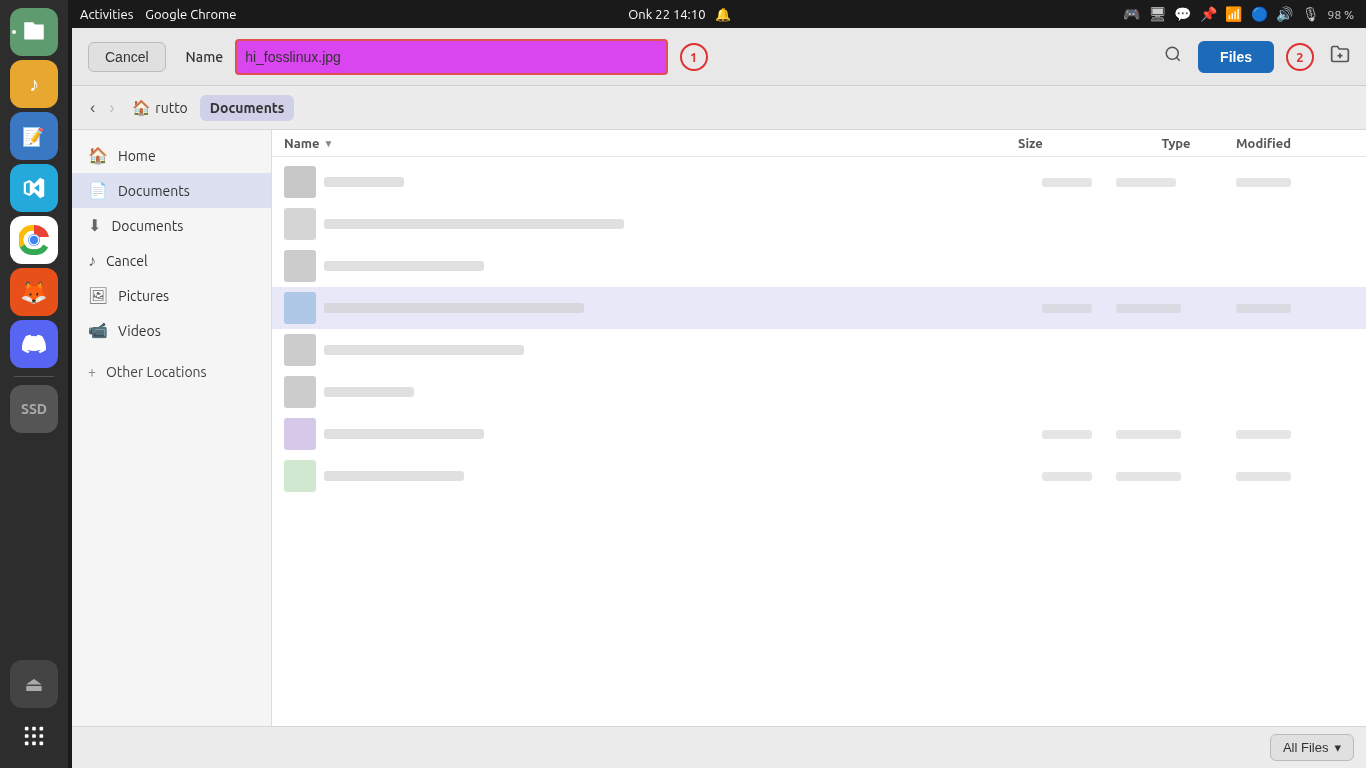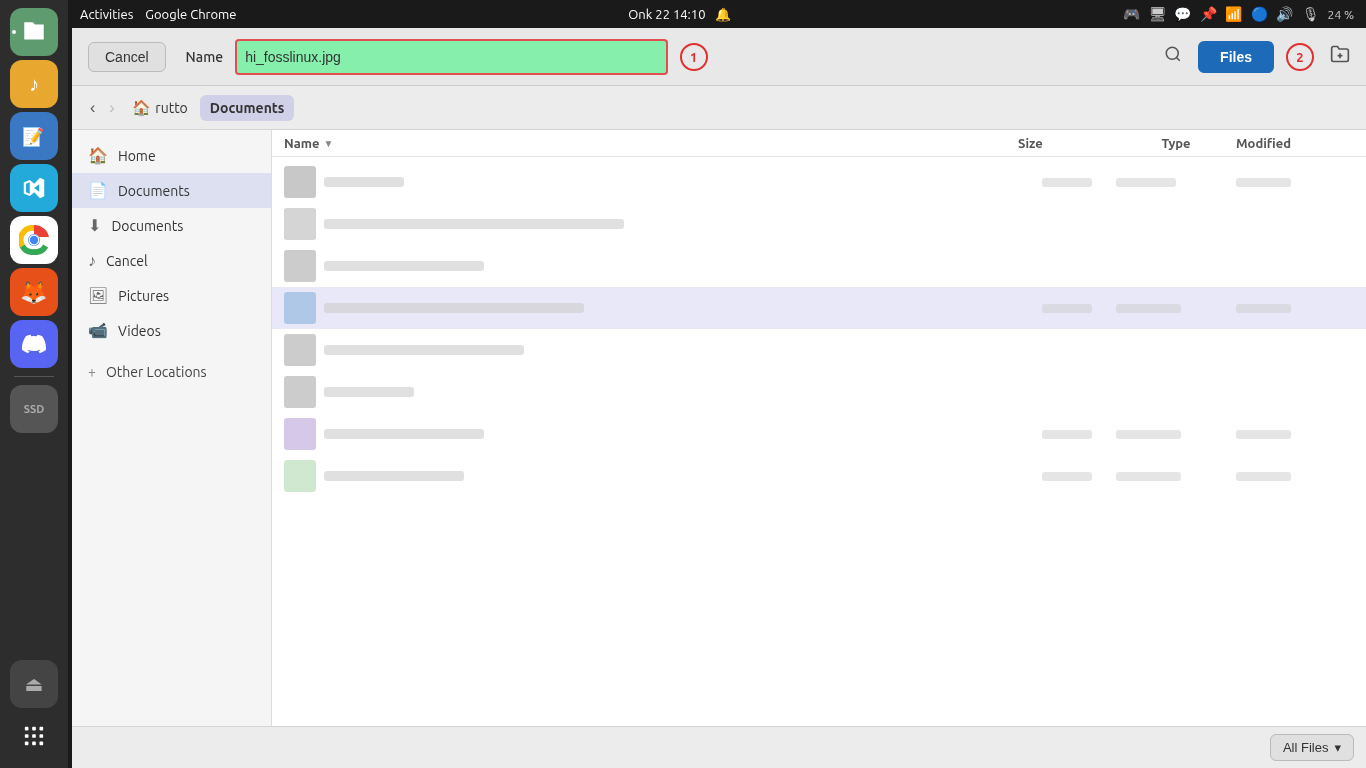--- a/index.html
+++ b/index.html
@@ -30,21 +30,21 @@
       font-size: 22px;
       flex-shrink: 0;
     }
     .taskbar-icon.files { background: #5e9b6e; }
     .taskbar-icon.rhythmbox { background: #e8a830; }
     .taskbar-icon.writer { background: #3a78c4; }
     .taskbar-icon.vscode { background: #23aadb; }
     .taskbar-icon.chrome { background: #fff; }
     .taskbar-icon.firefox { background: #e8501a; }
     .taskbar-icon.discord { background: #5865f2; }
-    .taskbar-icon.ssd { background: #555; color: #aaa; font-size: 11px; font-weight: bold; }
+    .taskbar-icon.ssd { background: #555; color: #aaa; font-size: 14px; font-weight: bold; }
     .taskbar-icon.drawer { background: #444; }
     .taskbar-icon.grid { background: transparent; }
     .taskbar-dot {
       width: 4px; height: 4px;
       background: #fff;
       border-radius: 50%;
       position: absolute;
       left: 2px;
     }
     .taskbar-icon-wrap {
@@ -115,21 +115,21 @@
     }
     .name-label {
       font-size: 14px;
       color: #333;
       font-weight: 500;
       margin-left: 8px;
     }
     .name-input-wrap {
       display: flex;
       align-items: center;
-      background: #86efac;
+      background: #d946ef;
       border: 2px solid #e05050;
       border-radius: 4px;
       flex: 1;
       max-width: 440px;
       height: 36px;
     }
     .name-input {
       background: transparent;
       border: none;
       outline: none;
@@ -419,21 +419,21 @@
   </div>
   <div class="topbar-right">
     <span style="font-size:14px;">🎮</span>
     <span style="font-size:14px;">🖥</span>
     <span style="font-size:14px;">💬</span>
     <span style="font-size:14px;">📌</span>
     <span style="font-size:14px;">📶</span>
     <span style="font-size:14px;">🔵</span>
     <span style="font-size:14px;">🔊</span>
     <span style="font-size:14px;">🎙</span>
-    <span>24 %</span>
+    <span>98 %</span>
   </div>
 </div>
 
 <div class="dialog">
 
   <div class="dialog-header">
     <button class="cancel-btn">Cancel</button>
     <span class="name-label">Name</span>
     <div class="name-input-wrap">
       <input class="name-input" type="text" value="hi_fosslinux.jpg" style="">

